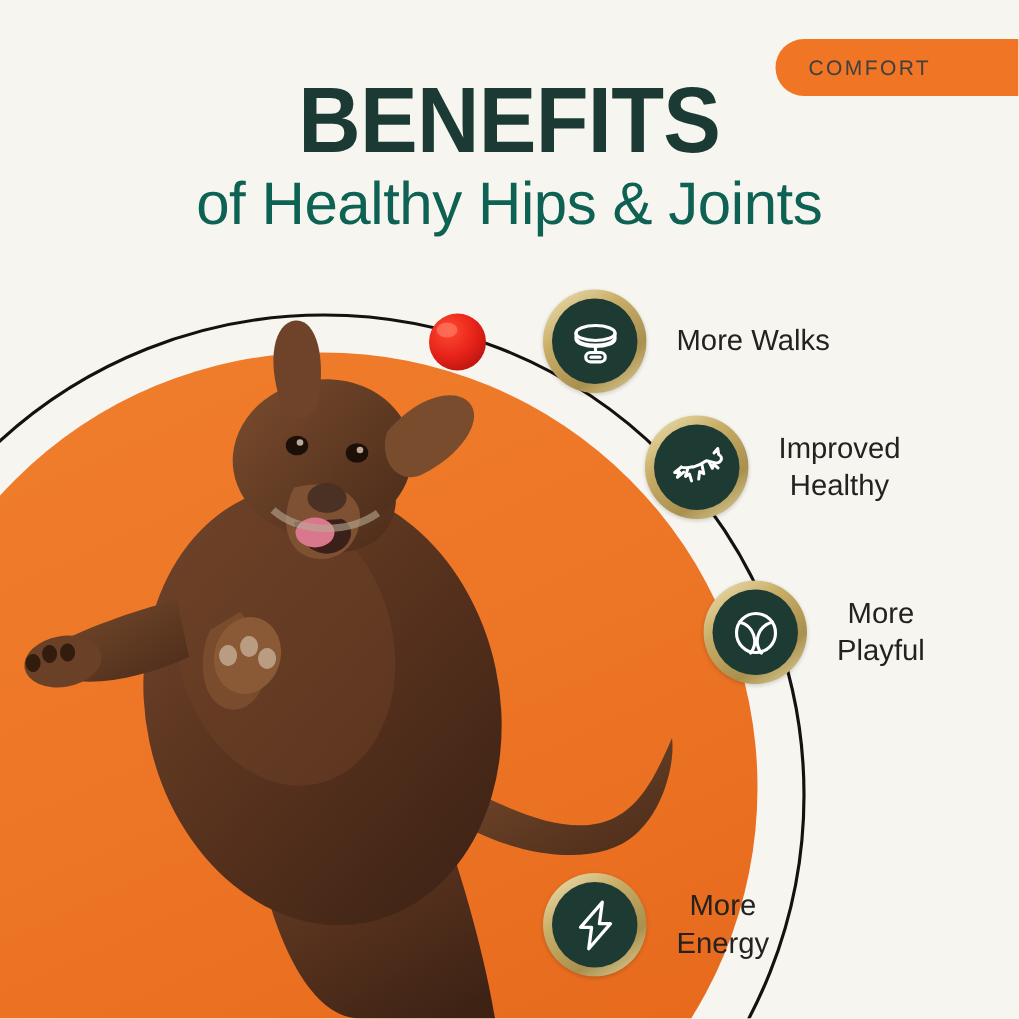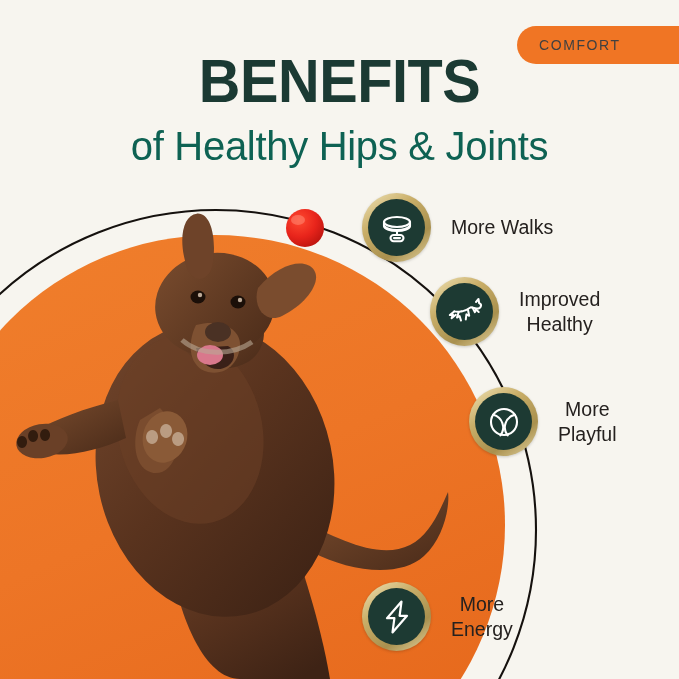--- a/index.html
+++ b/index.html
@@ -28,21 +28,21 @@
   .title-block { position:absolute; left:0; top:50px; width:679px; text-align:center; z-index:25; }
   .title-main {
     font-family:"Liberation Sans", sans-serif;
     font-weight:700; font-size:62px; line-height:62px;
     color:#1B3A33; letter-spacing:-0.5px;
     transform:scaleX(0.93); transform-origin:center;
   }
   .title-sub {
     font-family:"Liberation Sans", sans-serif;
     font-weight:400; font-size:40px; line-height:48px;
-    color:#0E6253; margin-top:10px; letter-spacing:-0.3px;
+    color:#0E6253; letter-spacing:-0.3px;
   }
 
   
   .art { position:absolute; left:0; top:0; width:679px; height:679px; z-index:5; }
   .art svg { display:block; }
 
   
   .features { position:absolute; left:0; top:0; width:679px; height:679px; z-index:20; }
   .feature { position:absolute; display:flex; align-items:center; }
   .badge {

